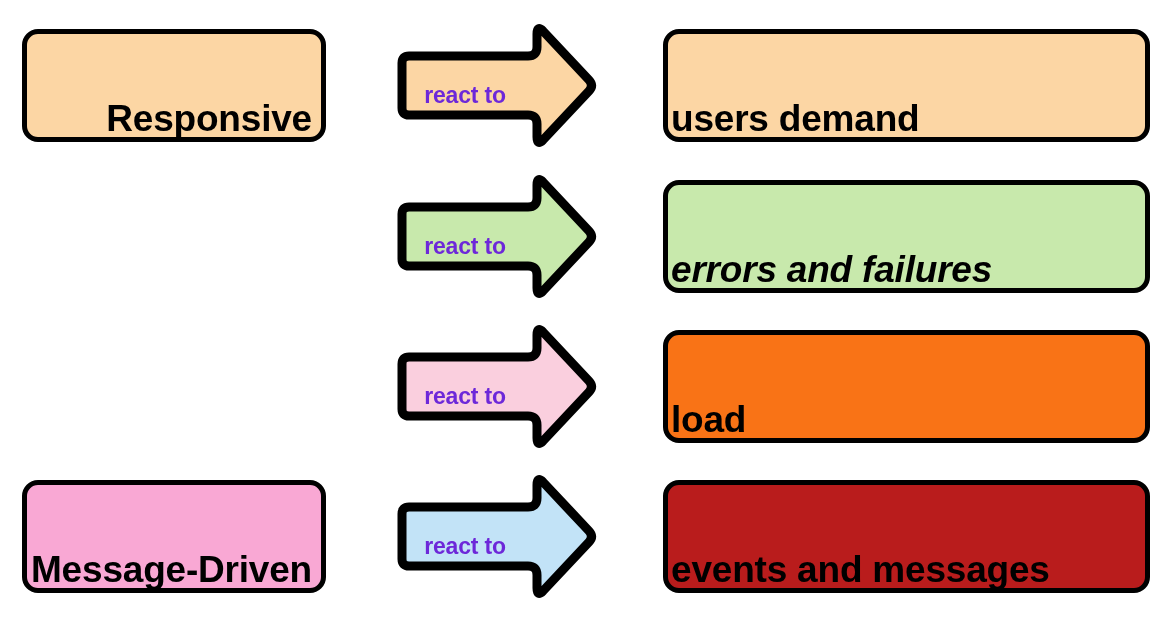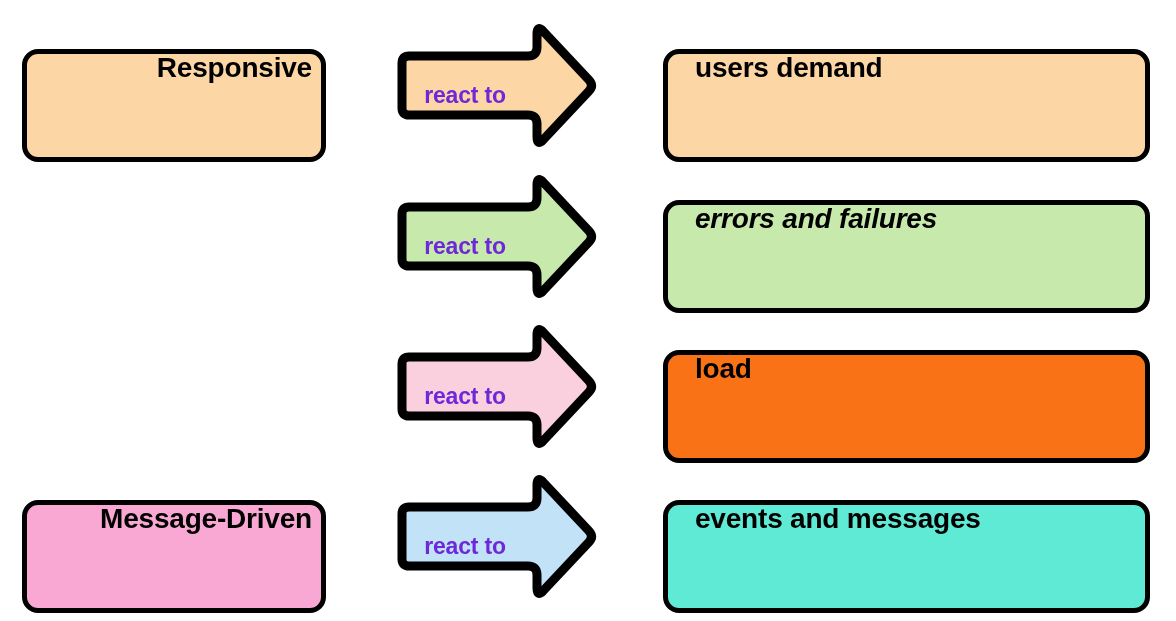--- a/index.html
+++ b/index.html
@@ -28,45 +28,44 @@
     height: 140px;
   }
 
   
   .box {
     position: absolute;
     box-sizing: border-box;
     border: 5px solid #000000;
     border-radius: 16px;
     display: flex;
-    align-items: flex-start;
+    align-items: flex-end;
     font-weight: bold;
-    font-size: 28px;
+    font-size: 37px;
     line-height: 1;
     color: #000000;
     letter-spacing: -0.2px;
-    margin-top: 20px;
   }
 
   .box.left {
     left: 22px;
     top: 9px;
     width: 304px;
     height: 113px;
     justify-content: flex-end;
     padding-right: 9px;
   }
 
   .box.right {
     left: 663px;
     top: 9px;
     width: 487px;
     height: 113px;
     justify-content: flex-start;
-    padding-left: 27px;
+    padding-left: 3px;
   }
 
   
   .arrow {
     position: absolute;
     left: 390px;
     top: 2px;
     width: 206px;
     height: 127px;
   }
@@ -135,17 +134,17 @@
     <div class="row" style="top: 471px;">
       <div class="box left" style="background: #f9a8d4;">
         <span>Message-Driven</span>
       </div>
       <div class="arrow">
         <svg viewBox="0 0 206 127">
           <path d="M 12 41 Q 12 34 19 34 L 138 34 Q 147 34 147 25 L 147 12 Q 147 3 153 9 L 199 58 Q 204 63.5 199 69 L 153 118 Q 147 124 147 115 L 147 102 Q 147 93 138 93 L 19 93 Q 12 93 12 86 Z" fill="#C2E3F7" stroke="#000000" stroke-width="9" stroke-linejoin="round"></path>
         </svg>
         <div class="arrow-label">react to</div>
       </div>
-      <div class="box right" style="background: #5eead4;">
+      <div class="box right" style="background: #b91c1c;">
         <span>events and messages</span>
       </div>
     </div>
   </div>
 
 </body></html>

